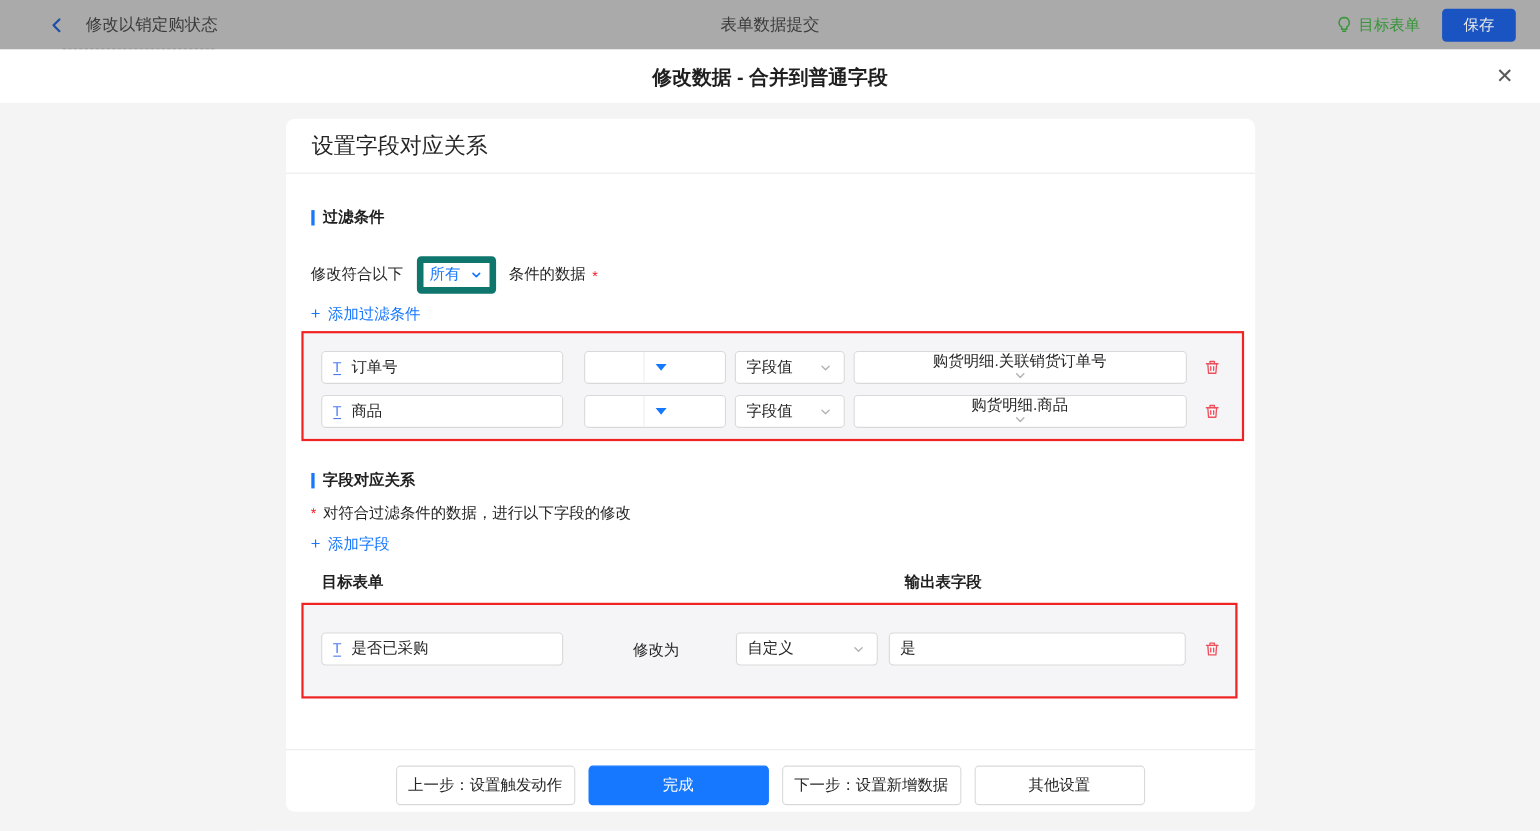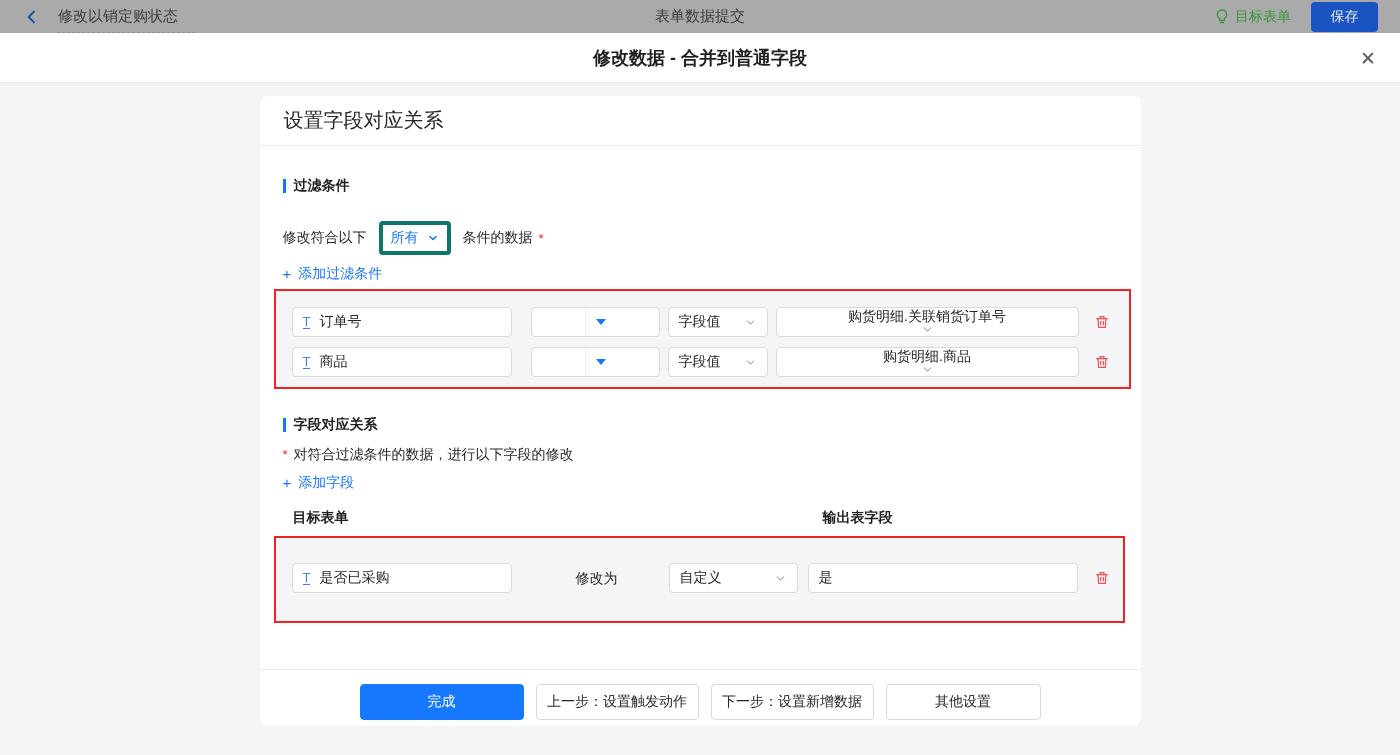--- a/index.html
+++ b/index.html
@@ -1,20 +1,20 @@
 <!DOCTYPE html>
 <html><head>
 <meta charset="utf-8">
 <style>
   * { margin:0; padding:0; box-sizing:border-box; }
   html,body { width:1400px; height:755px; overflow:hidden;
     font-family:"Liberation Sans","DejaVu Sans",sans-serif; font-size:14px; color:#262626; background:#f4f4f5; }
 
   
-  .topbar { position:relative; height:33px; background:#aaaaaa; display:flex; align-items:center; }
+  .topbar { position:relative; height:45px; background:#aaaaaa; display:flex; align-items:center;padding-left:20px; }
   .topbar-left { display:flex; align-items:center; margin-left:22px; }
   .back-btn { width:20px; height:20px; display:flex; align-items:center; justify-content:center; cursor:pointer; }
   .tb-title { margin-left:12px; font-size:15px; color:#3c3c3c; padding:0 4px; }
   .tb-underline { position:absolute; left:57px; bottom:0; width:138px; border-bottom:1px dashed #8f8f8f; }
   .topbar-center { position:absolute; left:0; right:0; text-align:center; font-size:15px; color:#3c3c3c; pointer-events:none; }
   .topbar-right { position:absolute; right:22px; display:flex; align-items:center; gap:20px; }
   .guide { display:flex; align-items:center; gap:5px; color:#37953a; font-size:14px; cursor:pointer; }
   .save-btn { width:67px; height:30px; background:#1a54c2; color:#e8e8e8; border:none; border-radius:4px; font-size:14px; cursor:pointer; }
 
   
@@ -28,21 +28,21 @@
   .card { width:881px; height:630px; margin:0 auto; position:relative; top:13px; background:#fff; border-radius:8px; }
   .card-header { height:50px; display:flex; align-items:center; padding-left:24px; font-size:20px; color:#262626;
     border-bottom:1px solid #ececec; }
   .card-body { padding:0 14px; }
 
   .sec-title { margin:32px 0 0 9px; height:16px; display:flex; align-items:center; font-weight:bold; font-size:14px; color:#1f1f1f; }
   .sec-title .bar { display:inline-block; width:3px; height:14px; background:#1677ff; margin-right:8px; }
   .sec-title.m { margin-top:28px; }
 
   .cond-line { margin:27px 0 0 9px; height:34px; display:flex; align-items:center; color:#262626; }
-  .match-select { margin:0 12px; width:72px; height:34px; border:4px solid #0f766e; border-radius:4px; background:#fff;
+  .match-select { margin:0 12px; width:72px; height:34px; border:6px solid #0f766e; border-radius:4px; background:#fff;
     display:flex; align-items:center; justify-content:center; gap:8px; color:#1677ff; cursor:pointer; }
   .req { color:#f5222d; margin-left:6px; font-size:13px; }
 
   .add-link { margin:11px 0 0 9px; height:15px; line-height:15px; color:#1677ff; cursor:pointer; display:flex; align-items:center; gap:7px; font-size:14px; }
   .add-link.a2 { margin-top:13px; }
   .add-link .plus { font-size:15px; }
 
   .red-box { position:relative; border:2px solid #f02222; background:#f5f5f7; }
   .box1 { margin-top:8px; height:100px; width:857px; }
   .box2 { margin-top:13px; height:87px; width:851px; }
@@ -247,19 +247,19 @@
                 <path d="M9 7V4h6v3"></path>
                 <path d="M6 7l1 13h10l1-13"></path>
                 <path d="M10 11v5M14 11v5"></path>
               </svg>
           </span>
         </div>
       </div>
     </div>
 
     <div class="card-footer">
+      <button class="btn w1">上一步：设置触发动作</button>
       <button class="btn primary w2">完成</button>
-      <button class="btn w1">上一步：设置触发动作</button>
       <button class="btn w3">下一步：设置新增数据</button>
       <button class="btn w4">其他设置</button>
     </div>
   </div>
 </div>
 
 </body></html>

